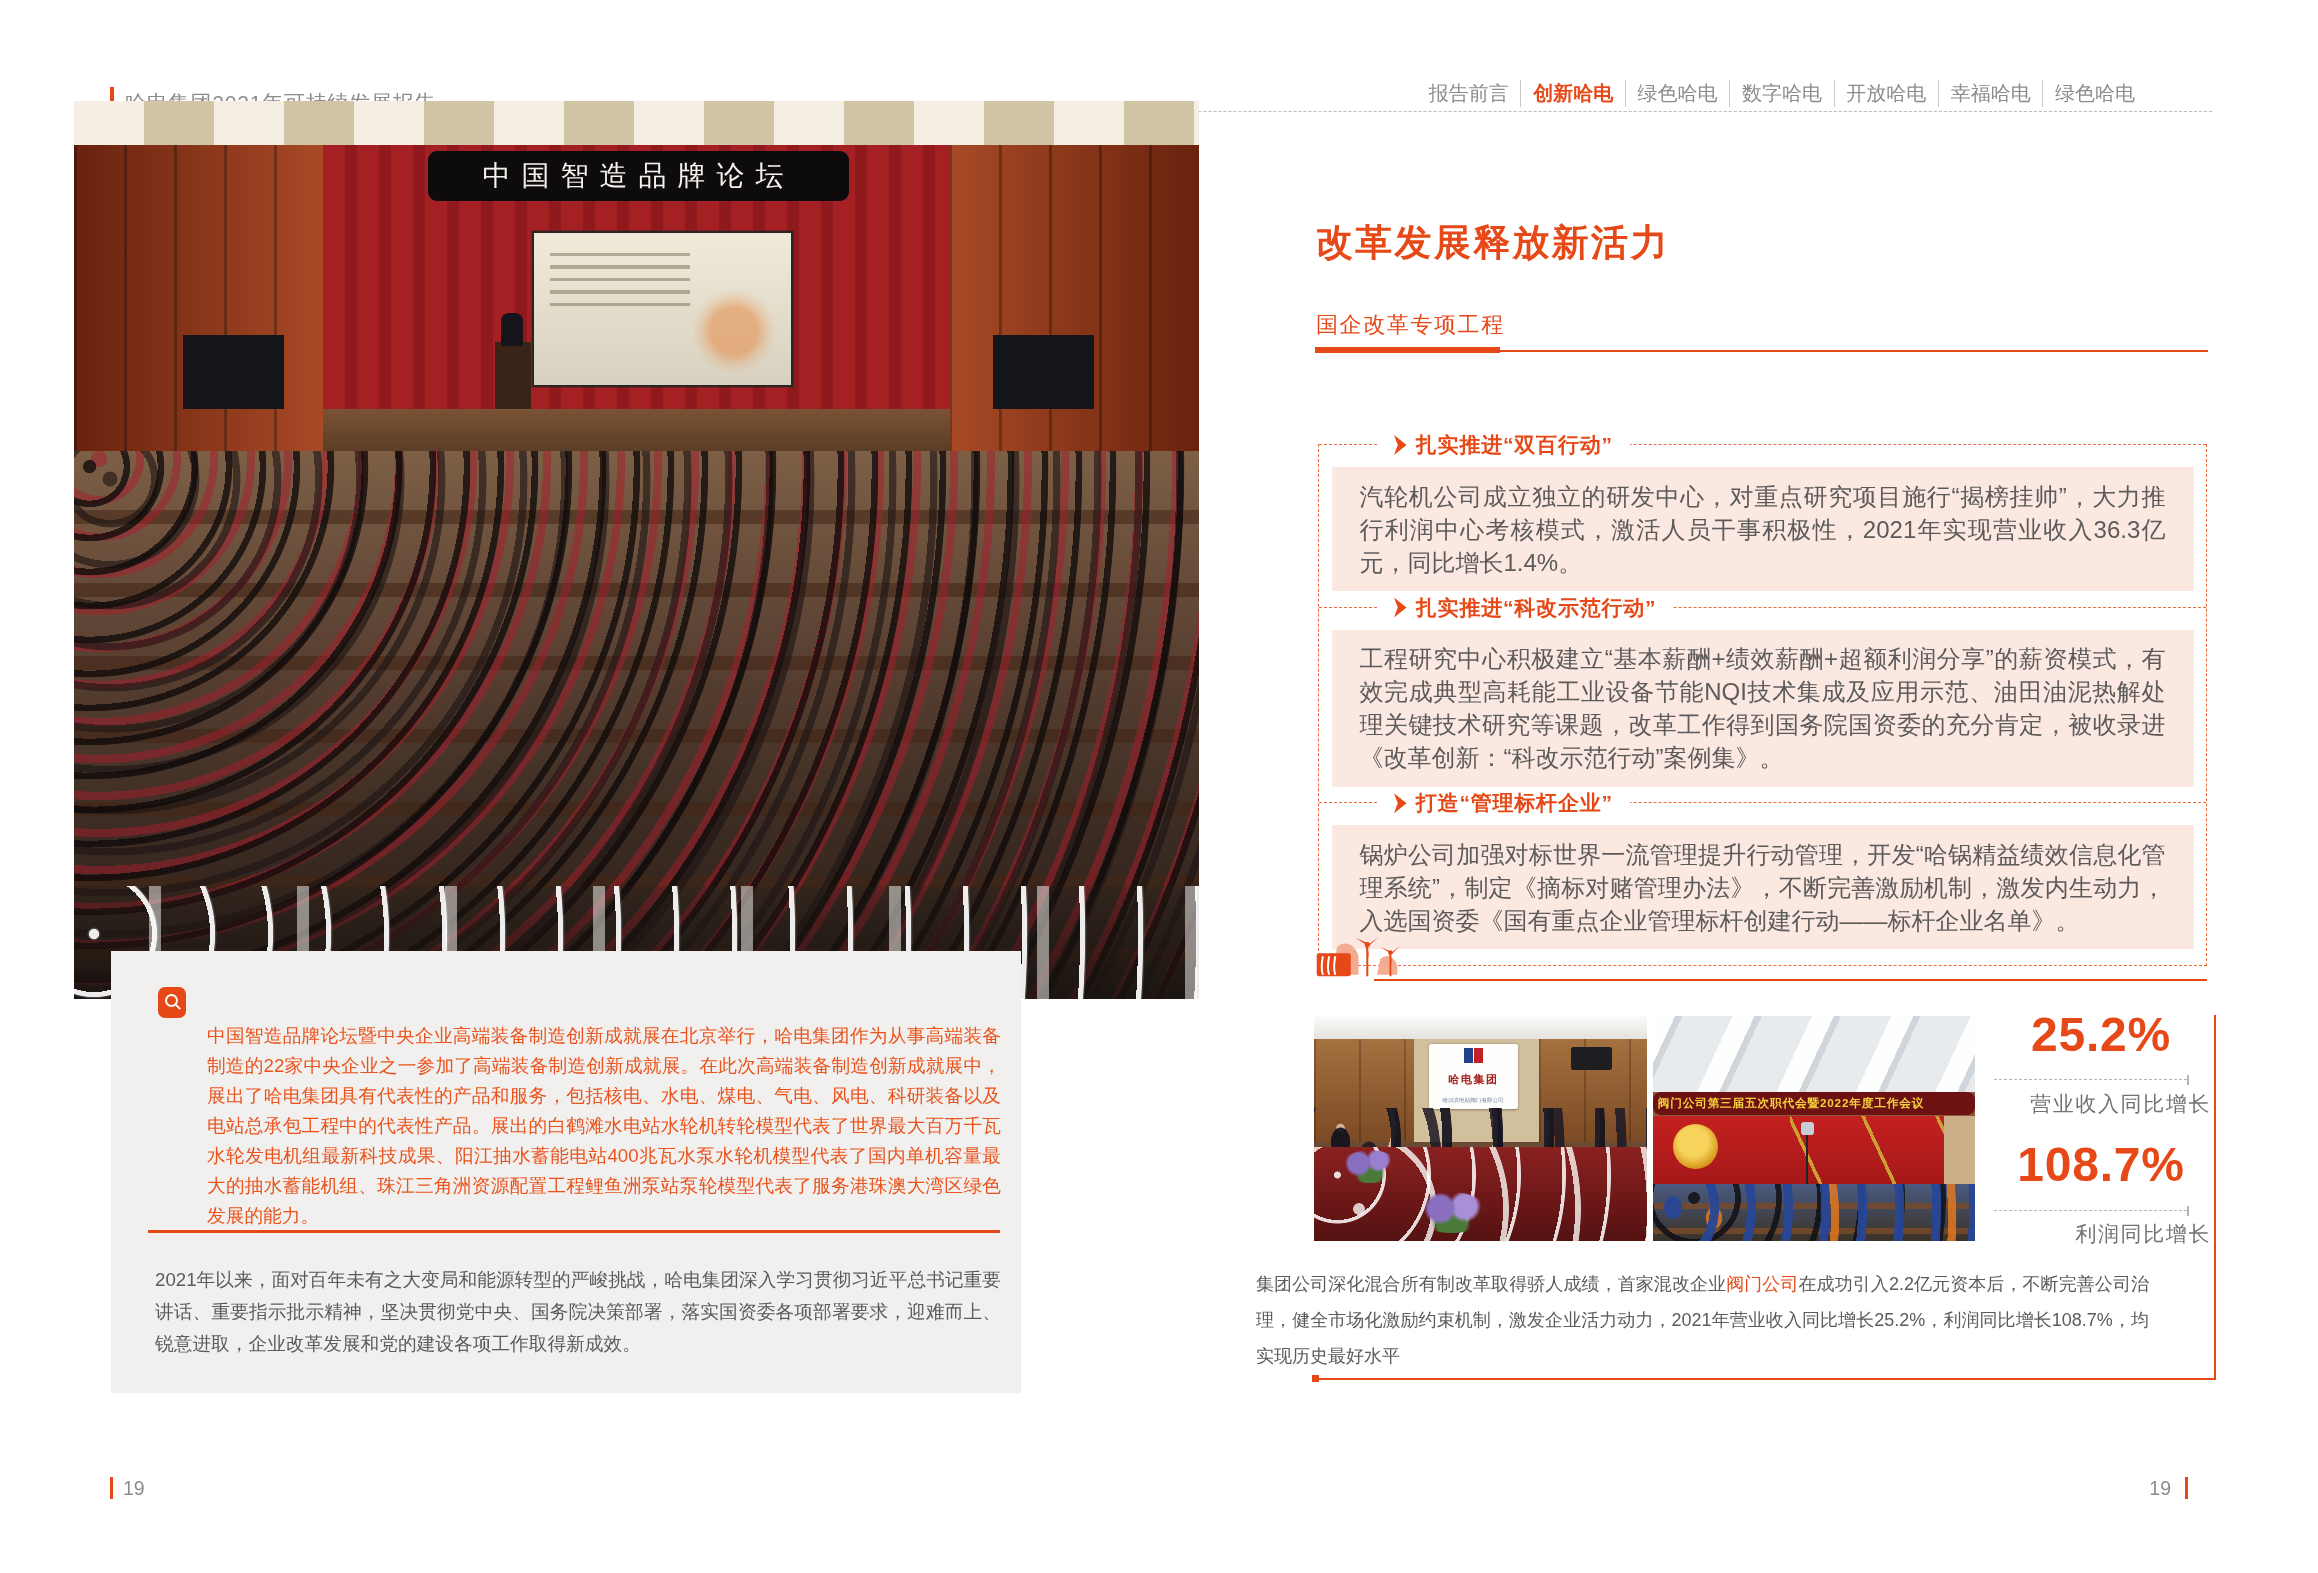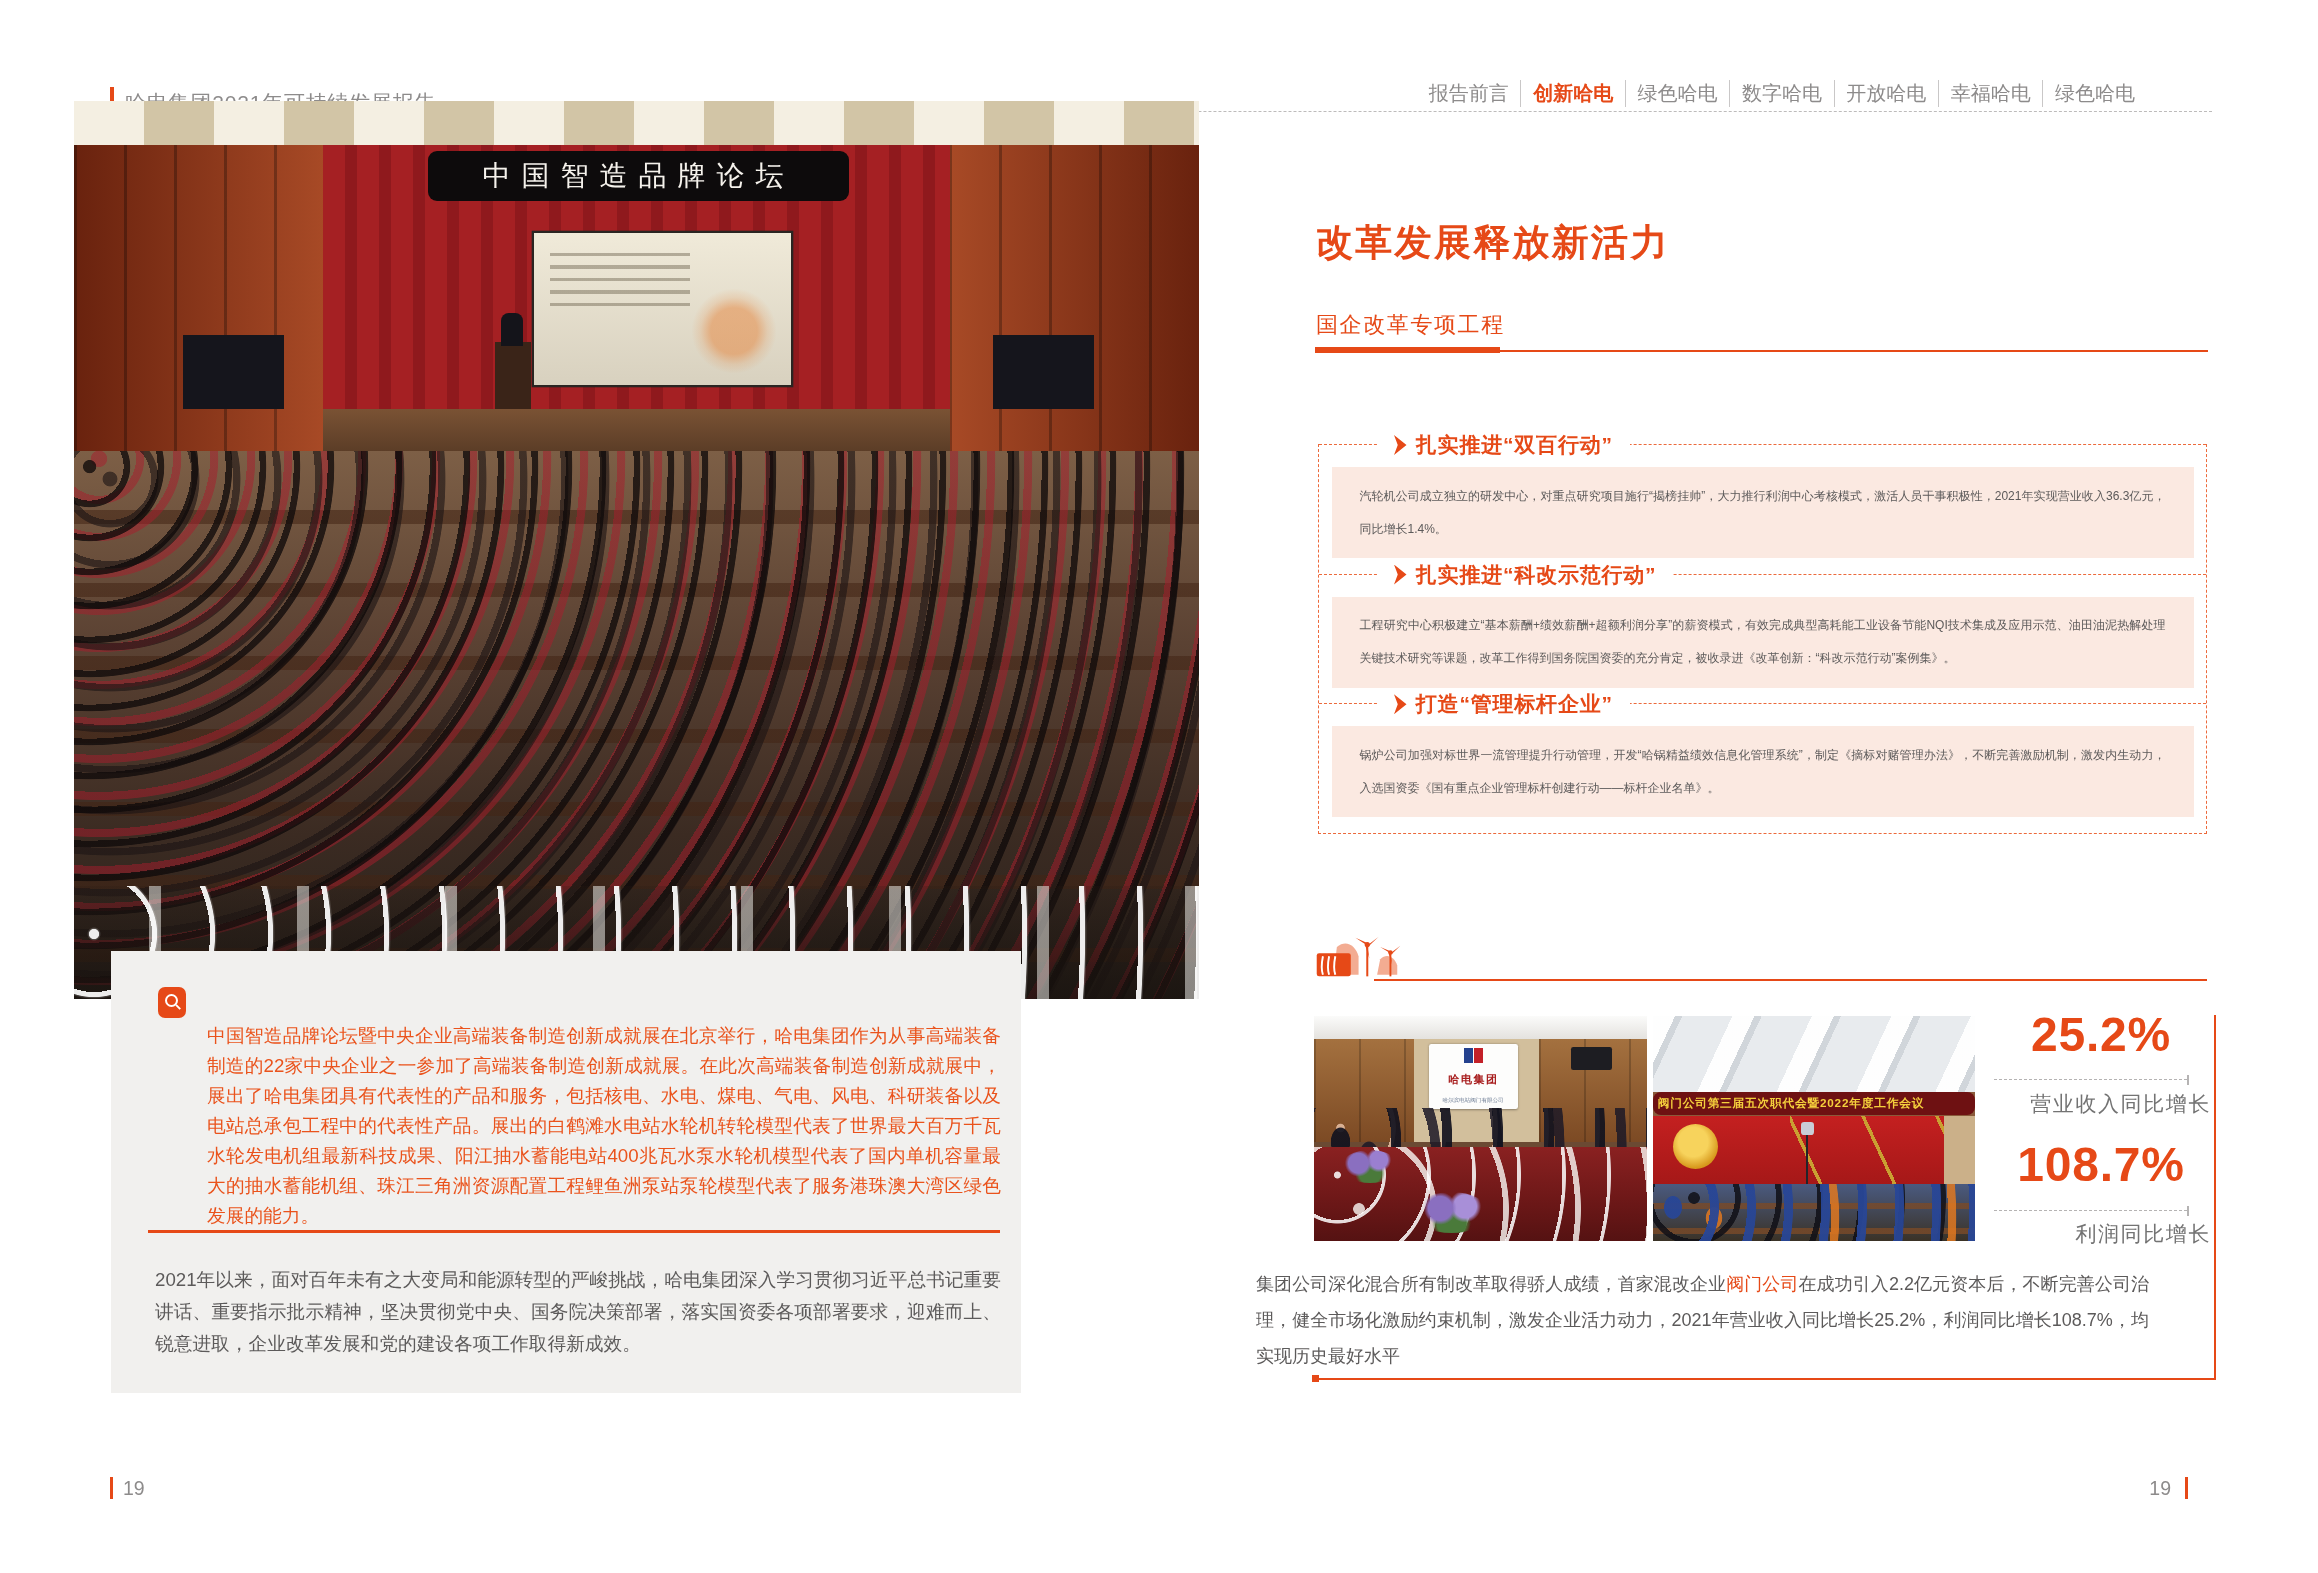--- a/index.html
+++ b/index.html
@@ -78,21 +78,21 @@
   .rp-subline-thin{position:absolute;left:1315px;top:350px;width:893px;height:1.6px;background:#e64917;}
   .rp-subline-thick{position:absolute;left:1315px;top:347px;width:185px;height:6.2px;background:#e64917;}
 
   .dashed-box{position:absolute;left:1318px;top:444px;width:889px;
     border-left:1.6px dashed #ec6a3c;border-right:1.6px dashed #ec6a3c;border-bottom:1.6px dashed #ec6a3c;box-sizing:border-box;}
   .cell{position:relative;border-top:1.6px dashed #ec6a3c;padding:22px 12.5px 15.6px;}
   .cell-head{position:absolute;top:-14px;left:58px;background:#ffffff;padding:0 17px;display:flex;align-items:center;gap:9.3px;}
   .cell-head .head-label{font-size:21px;font-weight:bold;color:#e64917;white-space:nowrap;letter-spacing:0.8px;}
   .arrow-glyph{display:inline-block;width:12.5px;height:20px;background:#e64917;
     clip-path:polygon(0 0,100% 50%,0 100%,30% 50%);}
-  .pink{background:#fbe9e1;padding:12.5px 28px;font-size:12px;line-height:33px;color:#5c5a5a;text-align:justify;}
+  .pink{background:#fbe9e1;padding:12.5px 28px;font-size:24px;line-height:33px;color:#5c5a5a;text-align:justify;}
 
   
   .windmill{position:absolute;left:1315px;top:933px;width:101px;height:48px;}
   .wm-line{position:absolute;left:1374px;top:979px;width:833px;height:1.6px;background:#e64917;}
 
   
   .photo1{position:absolute;left:1314px;top:1016px;width:333px;height:225px;overflow:hidden;background:#6b4a33;}
   .p1-ceiling{position:absolute;left:0;top:0;width:100%;height:25px;
     background:linear-gradient(180deg,#fbfbfa,#e2e0dc);}
   .p1-wall{position:absolute;left:0;top:23.4px;width:100%;height:103px;

